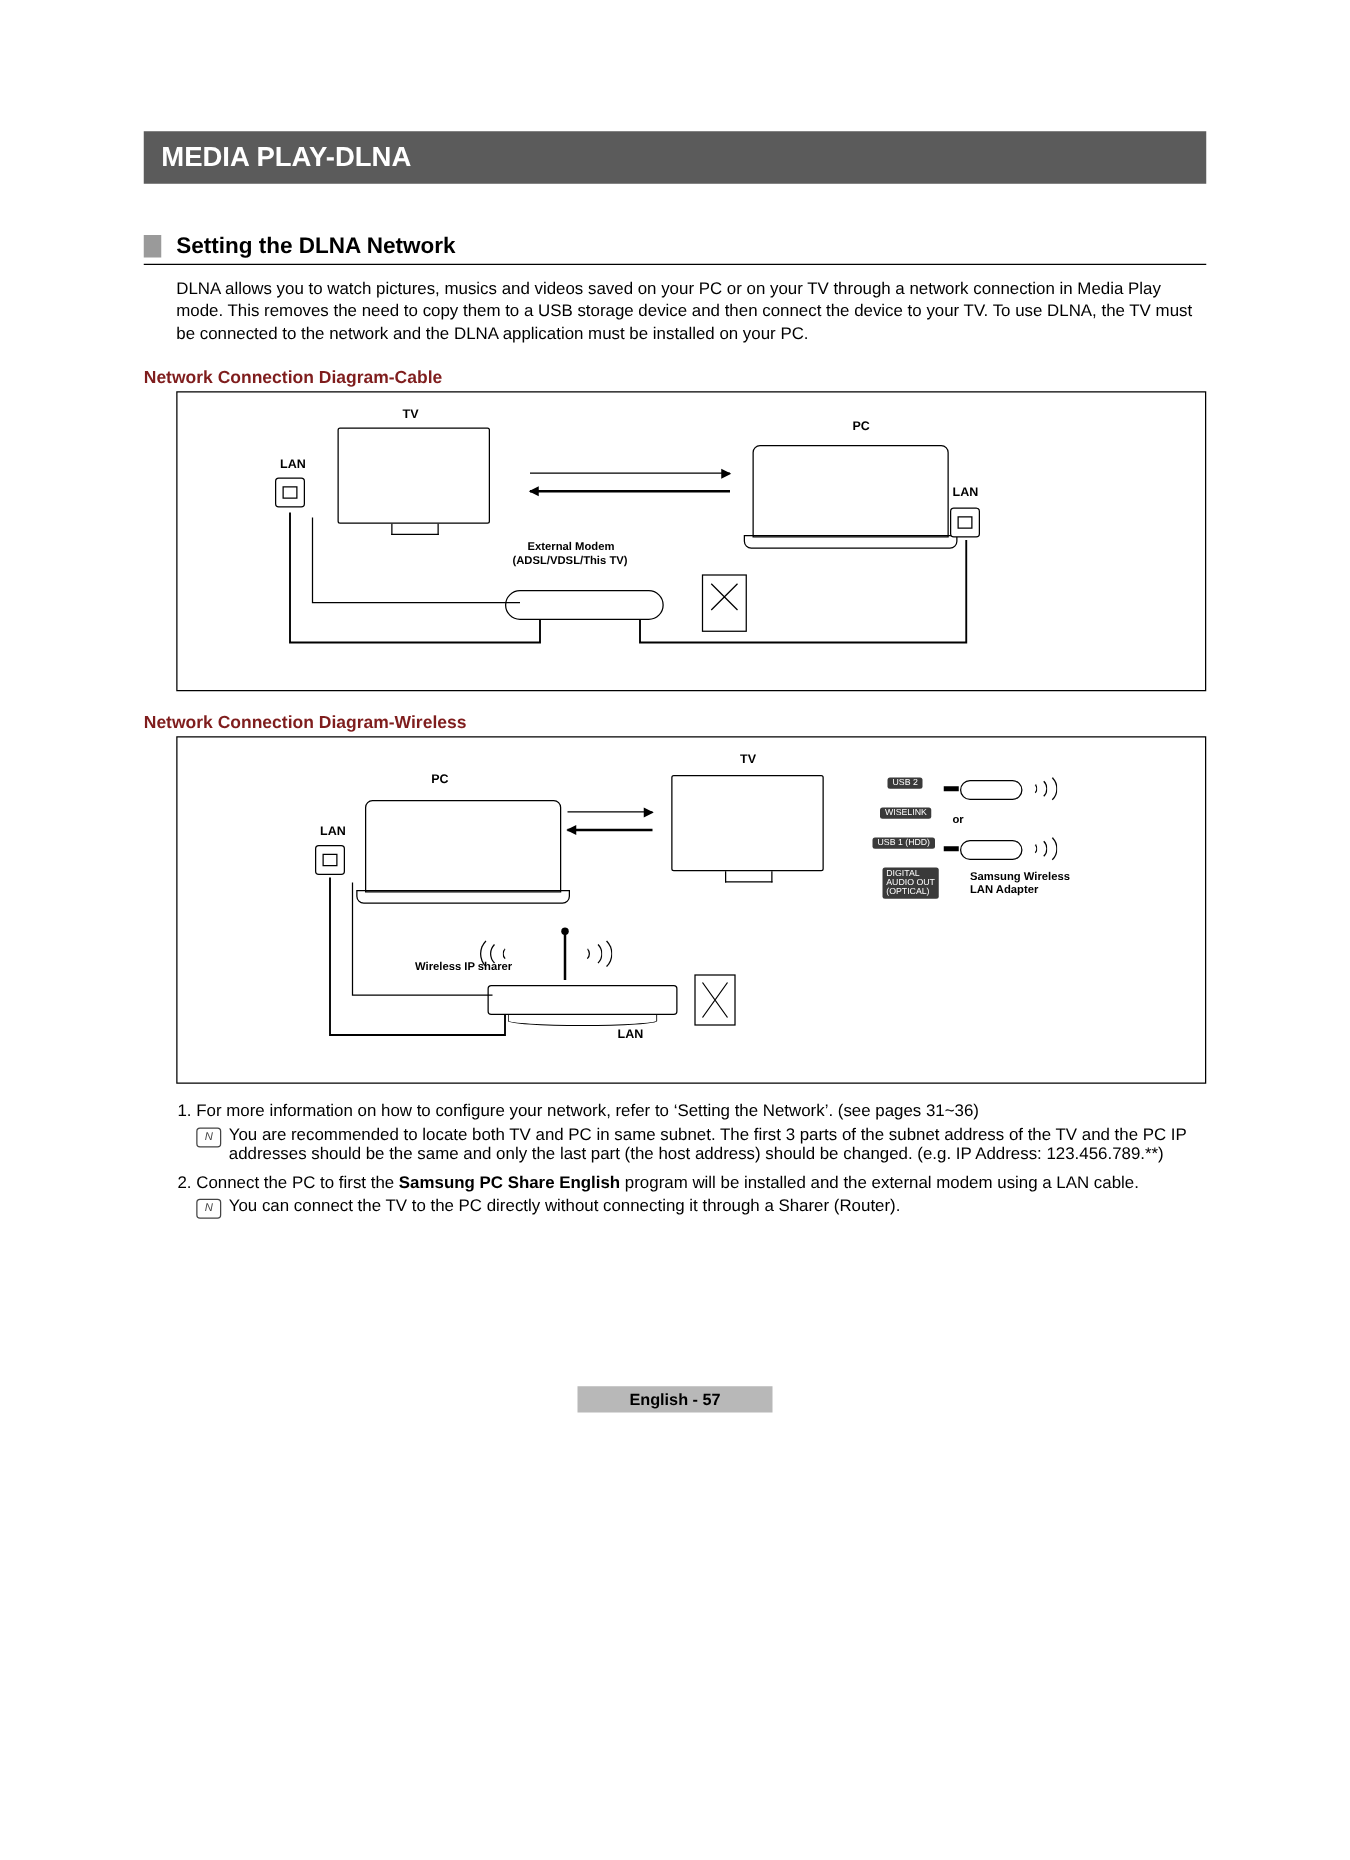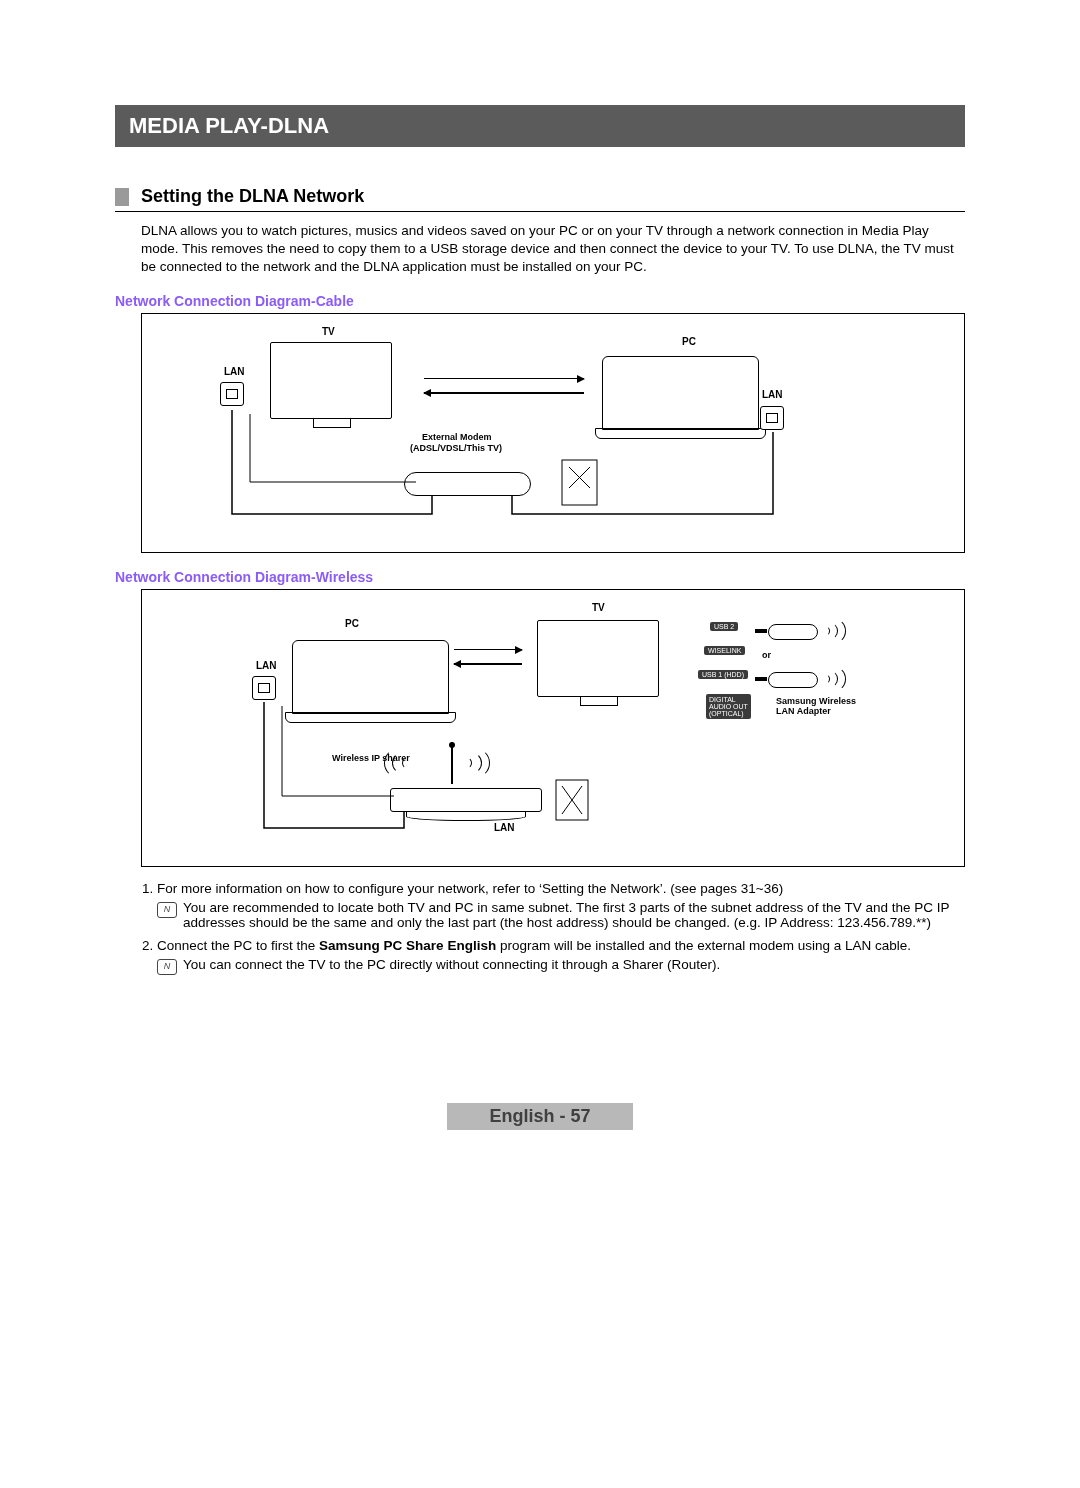--- a/index.html
+++ b/index.html
@@ -44,21 +44,21 @@
     border: none;
     border-top: 1px solid #000;
     margin: 4px 0 10px 0;
   }
   .body-text {
     padding-left: 26px;
     line-height: 1.35;
     font-size: 13.5px;
   }
   .blue-heading {
-    color: #8b5cf6;
+    color: #7f1d1d;
     font-weight: bold;
     font-size: 14px;
     margin-top: 16px;
     margin-bottom: 4px;
   }
   .diagram-box {
     border: 1px solid #000;
     margin-left: 26px;
     height: 240px;
     box-sizing: border-box;
@@ -137,23 +137,23 @@
   .inline-bold { font-weight: bold; }
   .footer {
     position: absolute;
     bottom: 58px;
     left: 0; right: 0;
     display: flex;
     justify-content: center;
   }
   .footer-inner {
     background: #b8b8b8;
-    color: #404040;
-    font-weight: bold;
-    font-size: 18px;
+    color: #000000;
+    font-weight: bold;
+    font-size: 13px;
     padding: 3px 42px;
   }
 </style>
 </head>
 <body>
 
 <div class="page">
 
   <div class="title-bar">
     <span>MEDIA PLAY-DLNA</span>
@@ -195,21 +195,21 @@
       <path d="M 427 153 L 448 174 M 448 153 L 427 174" stroke="#000" stroke-width="1"></path>
     </svg>
   </div>
 
   <div class="blue-heading">Network Connection Diagram-Wireless</div>
   <div class="diagram-box tall">
     <span class="lbl" style="left:203px; top:28px;">PC</span>
     <span class="lbl" style="left:450px; top:12px;">TV</span>
     <span class="lbl" style="left:114px; top:70px;">LAN</span>
     <span class="lbl" style="left:352px; top:232px;">LAN</span>
-    <span class="lbl" style="left:190px; top:163px; font-size:9px;">Wireless IP sharer</span>
+    <span class="lbl" style="left:190px; top:178px; font-size:9px;">Wireless IP sharer</span>
     <span class="lbl" style="left:620px; top:60px; font-size:9px;">or</span>
     <span class="lbl" style="left:634px; top:106px; font-size:9px;">Samsung Wireless</span>
     <span class="lbl" style="left:634px; top:116px; font-size:9px;">LAN Adapter</span>
 
     <div class="lan-port" style="left:110px; top:86px;"></div>
     <div class="device laptop" style="left:150px; top:50px;"></div>
     <div class="device tv" style="left:395px; top:30px;"></div>
 
     <div class="arrow-pair" style="left:312px; top:55px; width:68px;">
       <span class="tri-r"></span>

